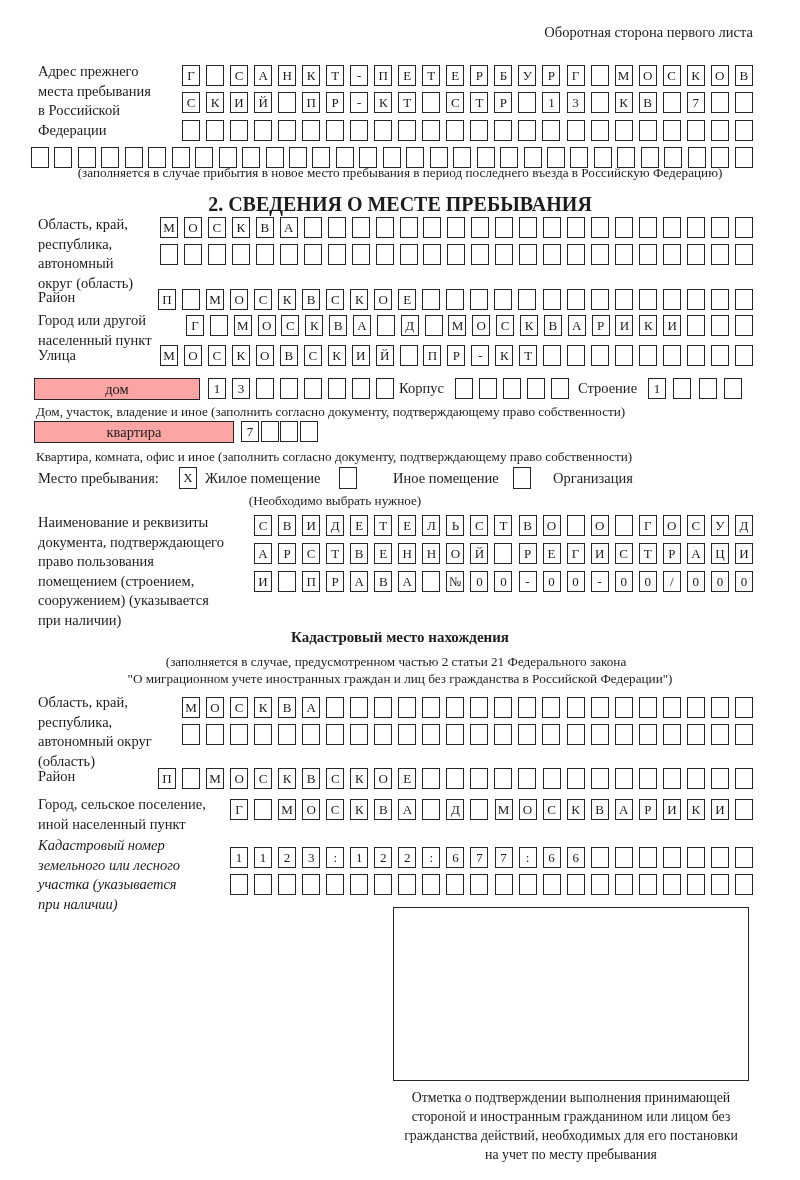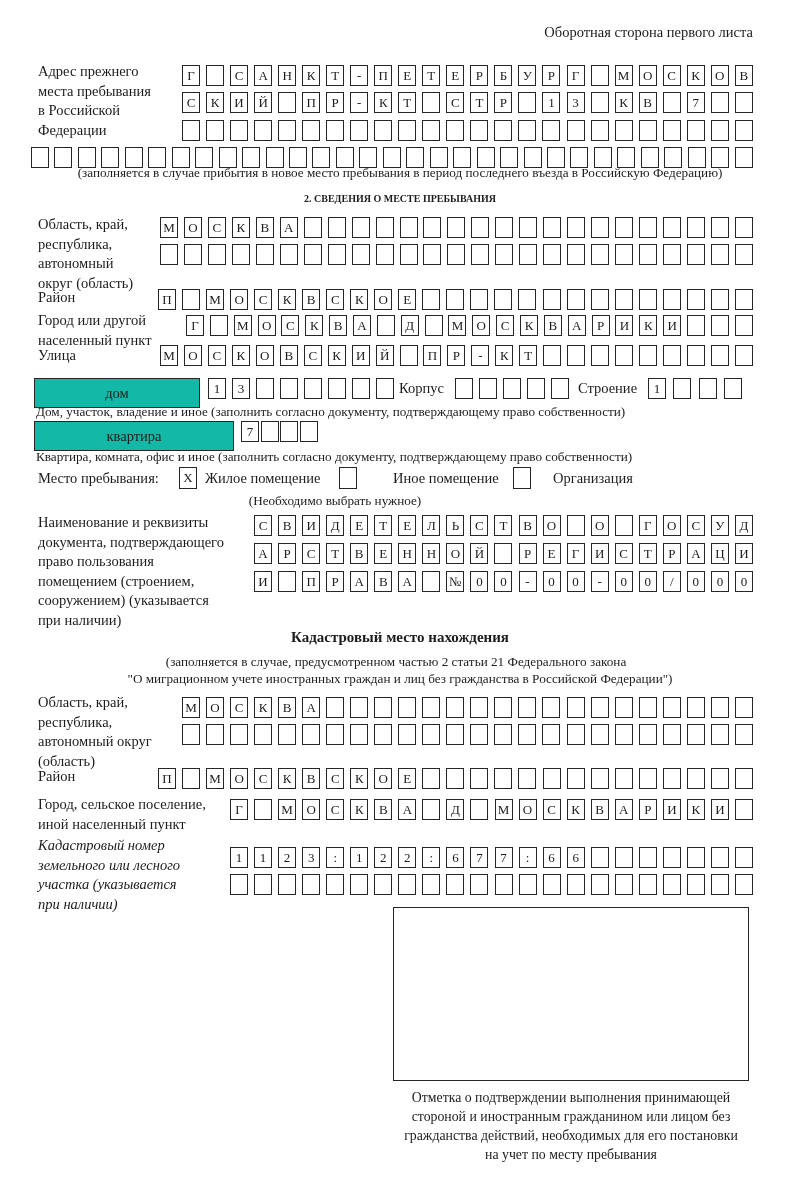--- a/index.html
+++ b/index.html
@@ -8,34 +8,34 @@
     background:#ffffff; color:#1c1c1c;
     font-family:"Liberation Serif", serif;
     overflow:hidden;
   }
   .abs { position:absolute; }
   .label {
     font-size:14.5px; line-height:19.5px; white-space:pre-line;
   }
   .caption { font-size:13.2px; white-space:nowrap; }
   .center { text-align:center; }
-  .title { font-size:10px; font-weight:bold; }
+  .title { font-size:20px; font-weight:bold; }
   .cellrow {
     display:flex; justify-content:space-between; height:22px;
   }
   .cell {
     box-sizing:border-box; flex:0 0 18px; width:18px; height:21px;
     border:1.6px solid #262626;
     display:flex; align-items:center; justify-content:center;
     font-size:13px; background:#fff;
   }
   .wbox {
-    box-sizing:border-box; height:30px; border:1.6px solid #262626;
+    box-sizing:border-box; height:22px; border:1.6px solid #262626;
     display:flex; align-items:center; justify-content:center;
-    font-size:14.5px; background:#14b8a6;
+    font-size:14.5px; background:#fca5a5;
   }
   .checkbox {
     box-sizing:border-box; width:18px; height:22px; border:1.6px solid #262626;
     display:flex; align-items:center; justify-content:center; font-size:13px;
   }
   .inline-label { font-size:14.5px; white-space:nowrap; }
   .stampbox {
     box-sizing:border-box; border:1.8px solid #262626; background:#fff;
   }
   .stampnote { font-size:13.8px; line-height:19px; white-space:pre-line; }

